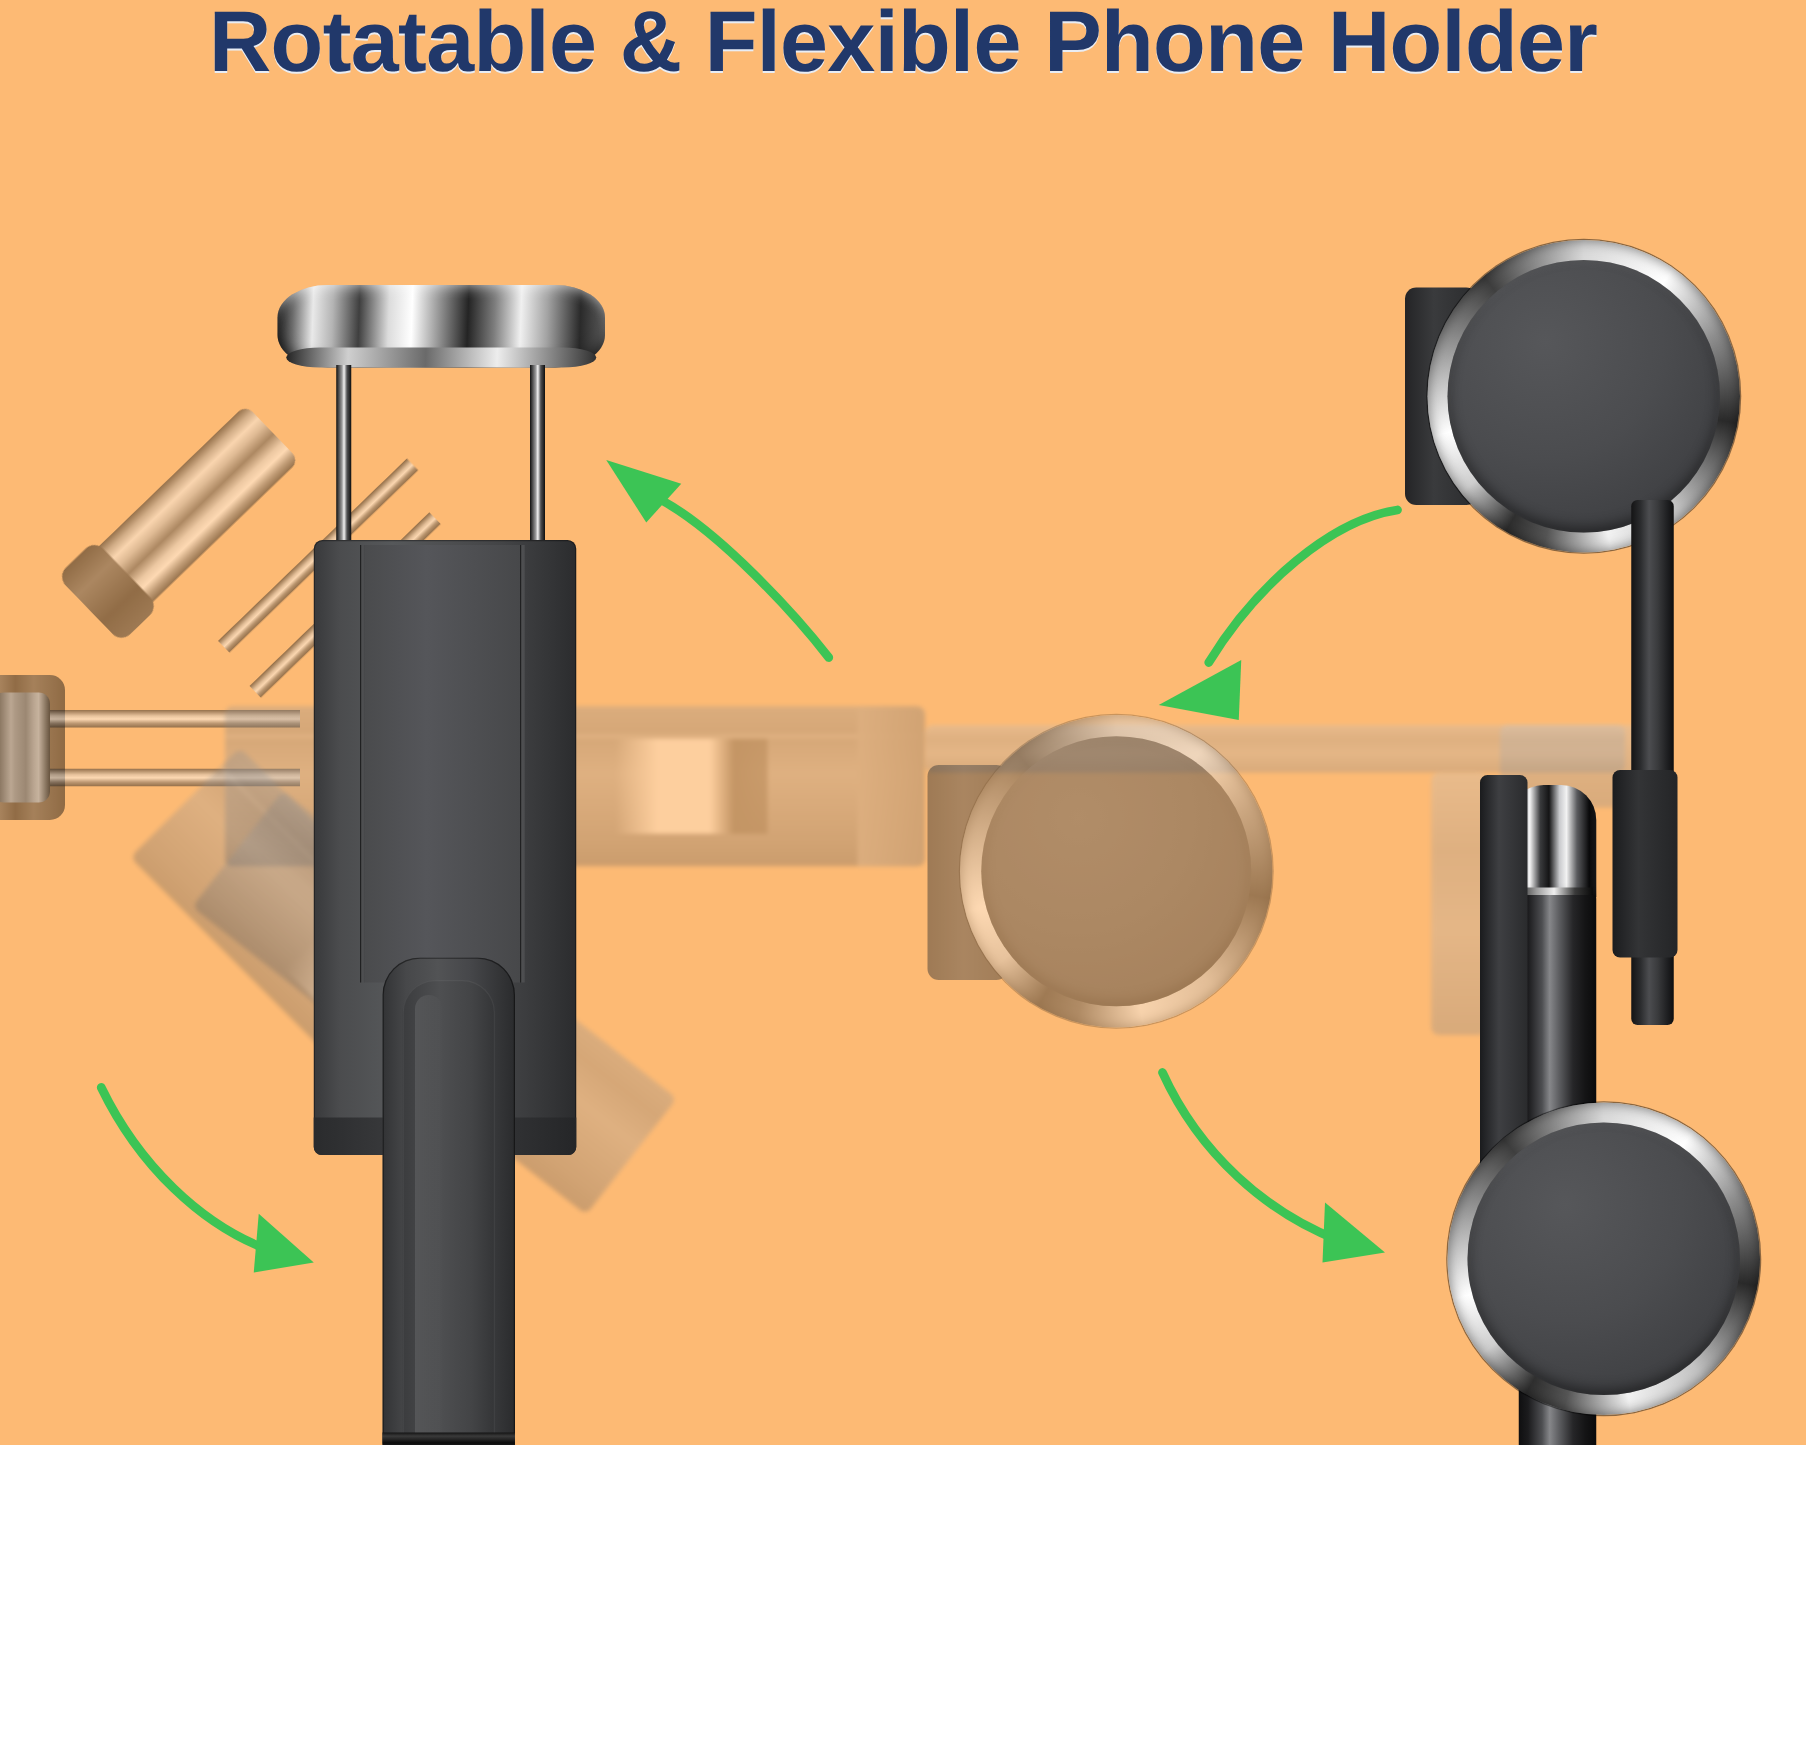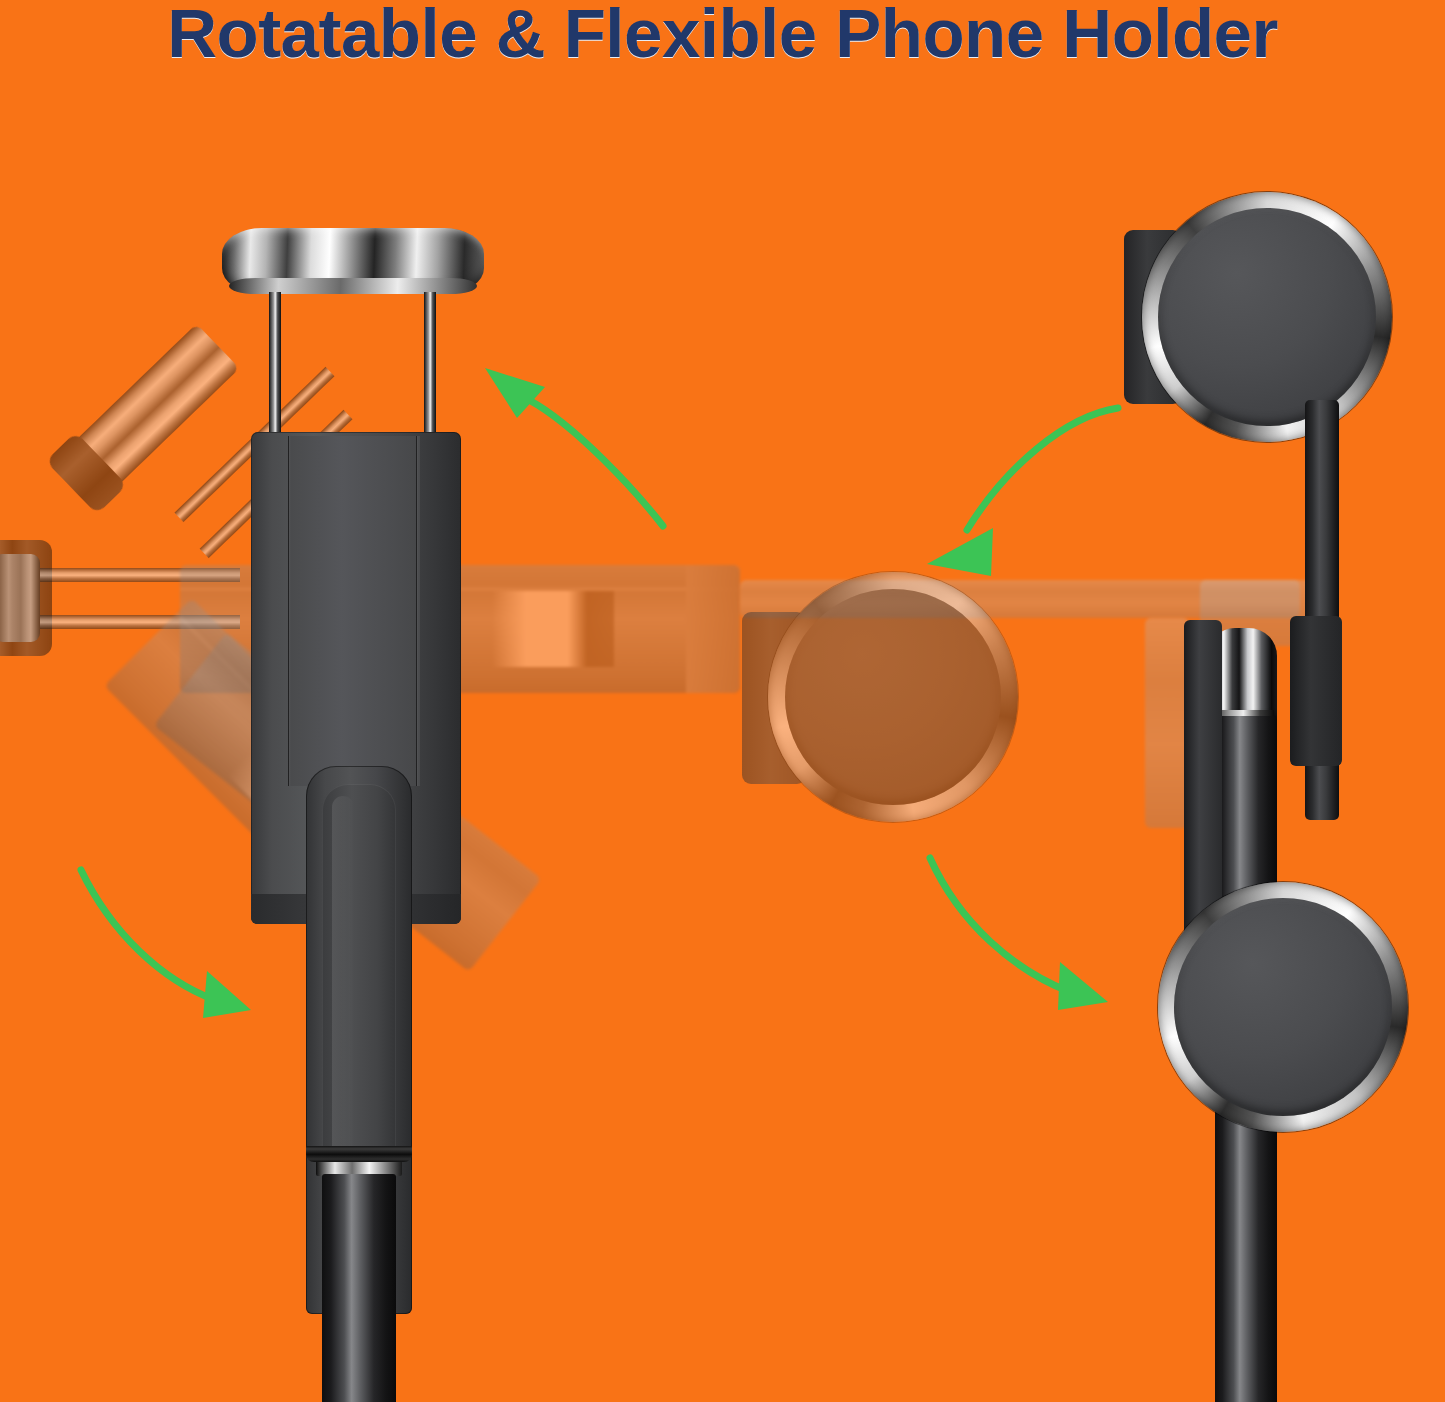--- a/index.html
+++ b/index.html
@@ -6,22 +6,22 @@
     margin: 0;
     padding: 0;
     background: #ffffff;
   }
   body {
     font-family: "Liberation Sans", sans-serif;
   }
   .page {
     position: relative;
     width: 1445px;
-    height: 1402px;
-    background: #f97316;
+    height: 1156px;
+    background: #fdba74;
     overflow: hidden;
   }
 
   
   .title {
     position: absolute;
     left: 0;
     top: -4px;
     width: 1445px;
     text-align: center;

